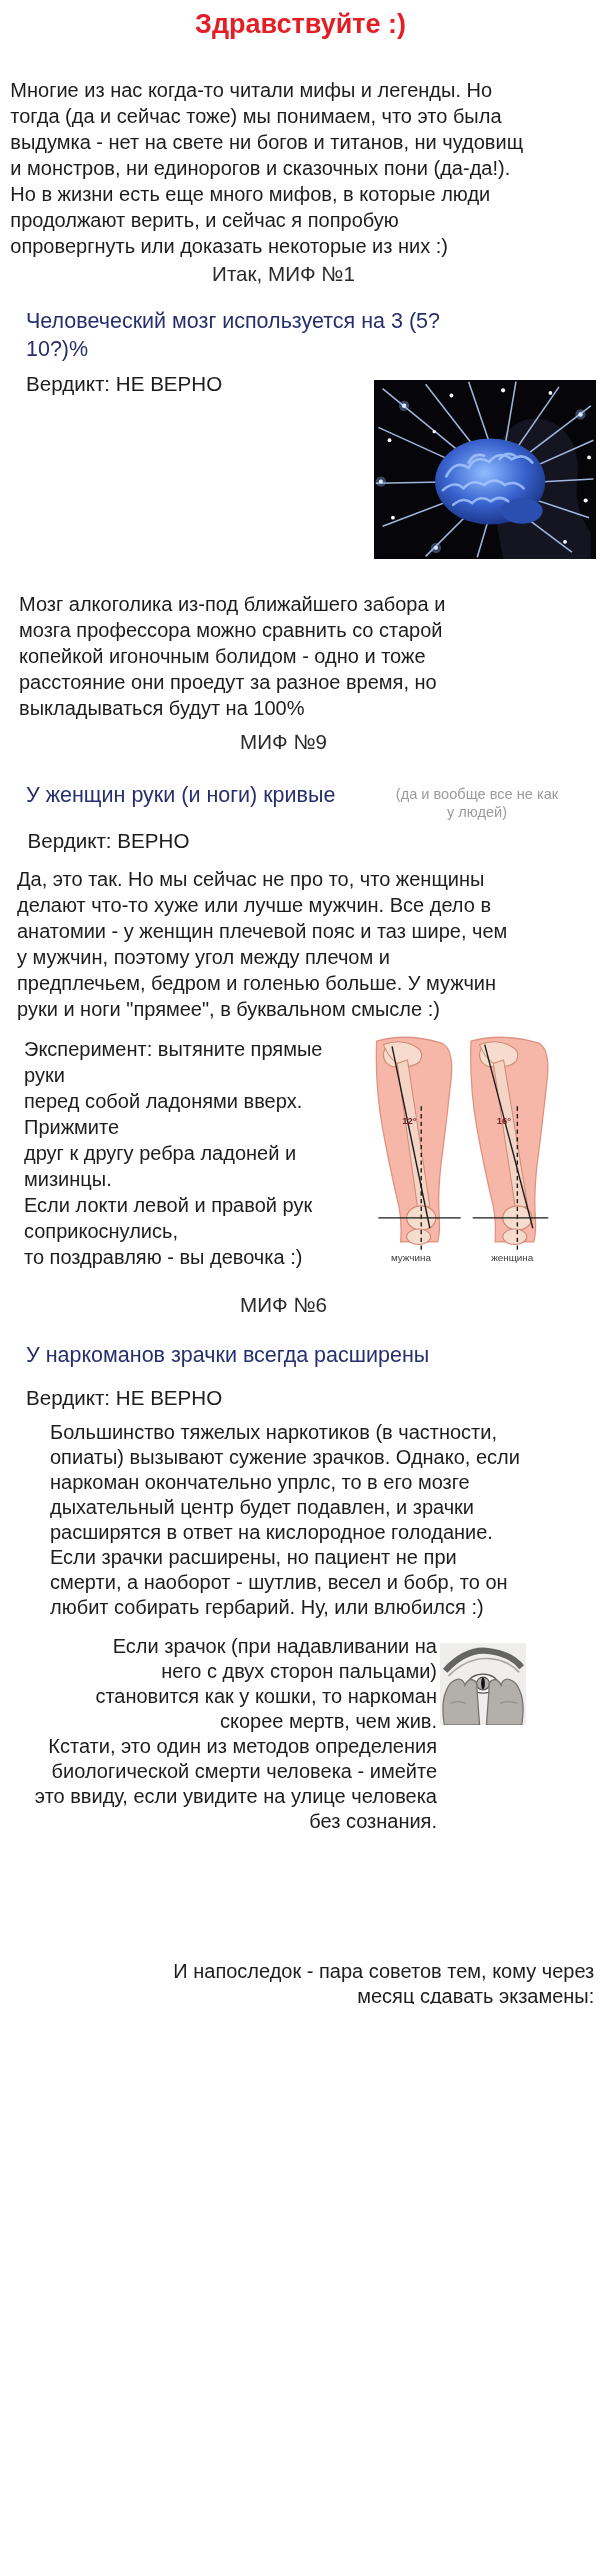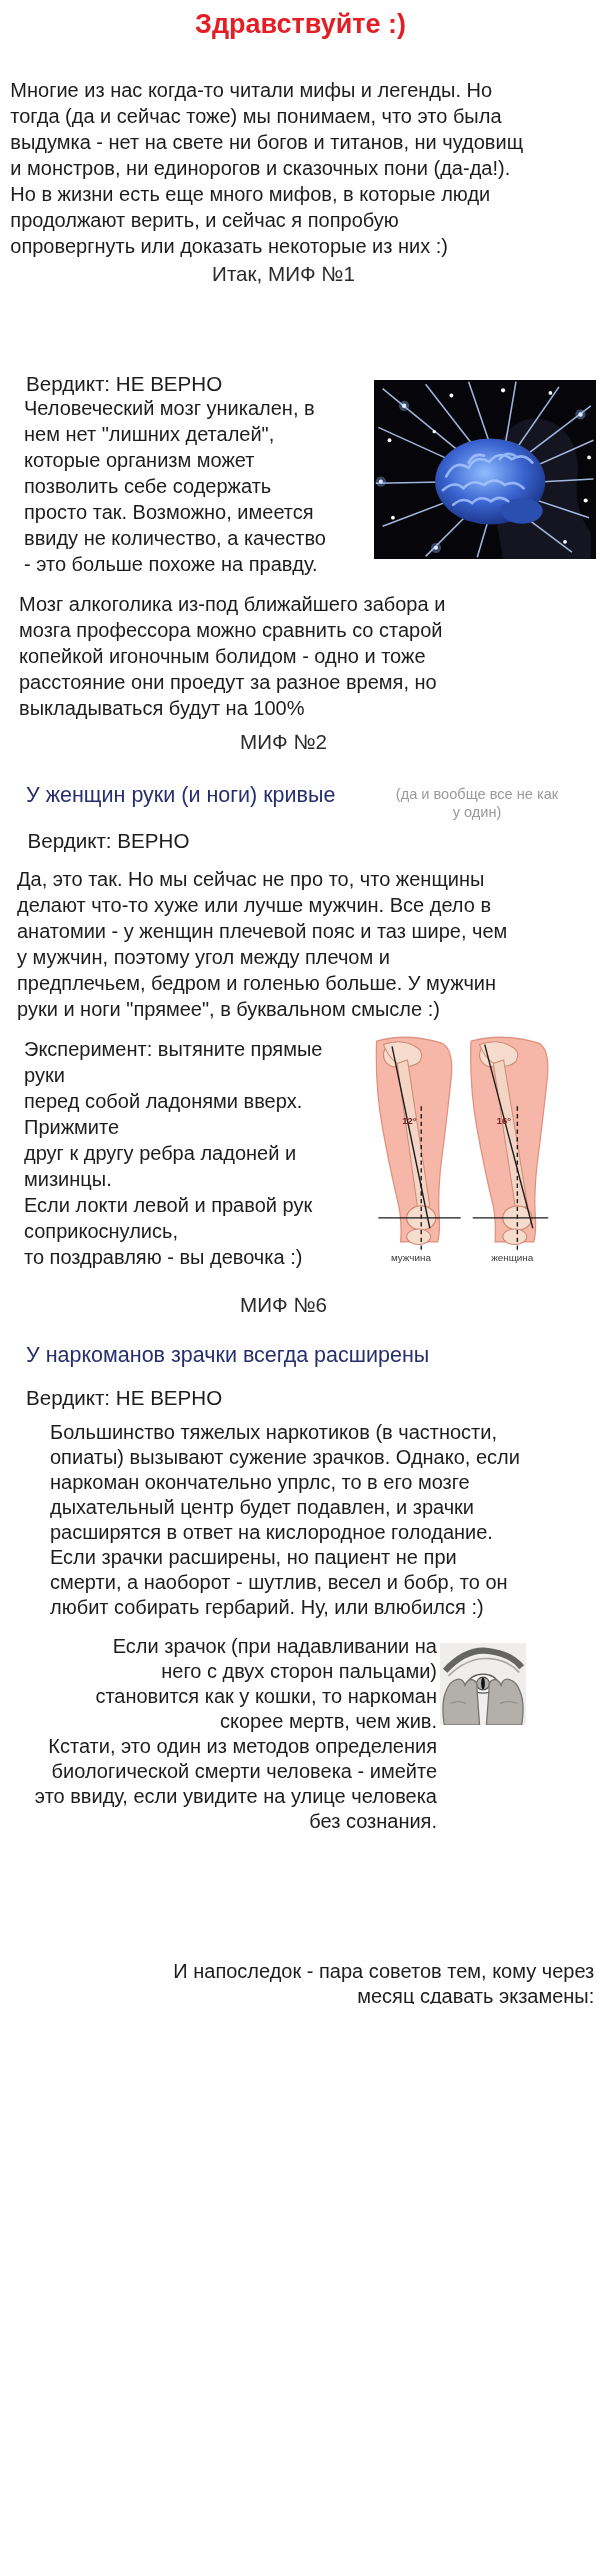--- a/index.html
+++ b/index.html
@@ -28,30 +28,25 @@
   <div class="abs txt body-text" style="left:10.3px;top:77px;width:584px;">Многие из нас когда-то читали мифы и легенды. Но
 тогда (да и сейчас тоже) мы понимаем, что это была
 выдумка - нет на свете ни богов и титанов, ни чудовищ
 и монстров, ни единорогов и сказочных пони (да-да!).
 Но в жизни есть еще много мифов, в которые люди
 продолжают верить, и сейчас я попробую
 опровергнуть или доказать некоторые из них :)</div>
 
   <div class="abs myth-label" style="left:0;top:262px;text-align:center;">Итак, МИФ №1</div>
 
+  <div class="abs txt myth-heading" style="left:26px;top:307px;width:550px;">Человеческий мозг используется на 3 (5?
+10?)%</div>
 
   <div class="abs verdict" style="left:26px;top:372px;">Вердикт: НЕ ВЕРНО</div>
 
-  <div class="abs txt body-text" style="left:24px;top:395px;width:343px;">Человеческий мозг уникален, в
-нем нет "лишних деталей",
-которые организм может
-позволить себе содержать
-просто так. Возможно, имеется
-ввиду не количество, а качество
-- это больше похоже на правду.</div>
 
   <div class="abs" style="left:374px;top:380px;width:222px;height:179px;">
     <svg viewBox="0 0 258 208" width="222" height="179">
       <defs>
         <radialGradient id="gbrain" cx="45%" cy="40%" r="65%">
           <stop offset="0%" stop-color="#8fbcff"></stop>
           <stop offset="55%" stop-color="#3a63cf"></stop>
           <stop offset="100%" stop-color="#152f7e"></stop>
         </radialGradient>
       </defs>
@@ -109,26 +104,26 @@
       </g>
     </svg>
   </div>
 
   <div class="abs txt body-text" style="left:19px;top:591px;width:575px;">Мозг алкоголика из-под ближайшего забора и
 мозга профессора можно сравнить со старой
 копейкой игоночным болидом - одно и тоже
 расстояние они проедут за разное время, но
 выкладываться будут на 100%</div>
 
-  <div class="abs myth-label" style="left:0;top:730px;">МИФ №2</div>
+  <div class="abs myth-label" style="left:0;top:730px;">МИФ №9</div>
 
   <div class="abs myth-heading" style="left:26px;top:781px;width:361px;">У женщин руки (и ноги) кривые</div>
 
   <div class="abs txt gray-note" style="left:369px;top:785px;width:216px;">(да и вообще все не как
-у один)</div>
+у людей)</div>
 
   <div class="abs verdict" style="left:27.5px;top:829px;">Вердикт: ВЕРНО</div>
 
   <div class="abs txt body-text" style="left:17px;top:866px;width:580px;">Да, это так. Но мы сейчас не про то, что женщины
 делают что-то хуже или лучше мужчин. Все дело в
 анатомии - у женщин плечевой пояс и таз шире, чем
 у мужчин, поэтому угол между плечом и
 предплечьем, бедром и голенью больше. У мужчин
 руки и ноги "прямее", в буквальном смысле :)</div>
 

